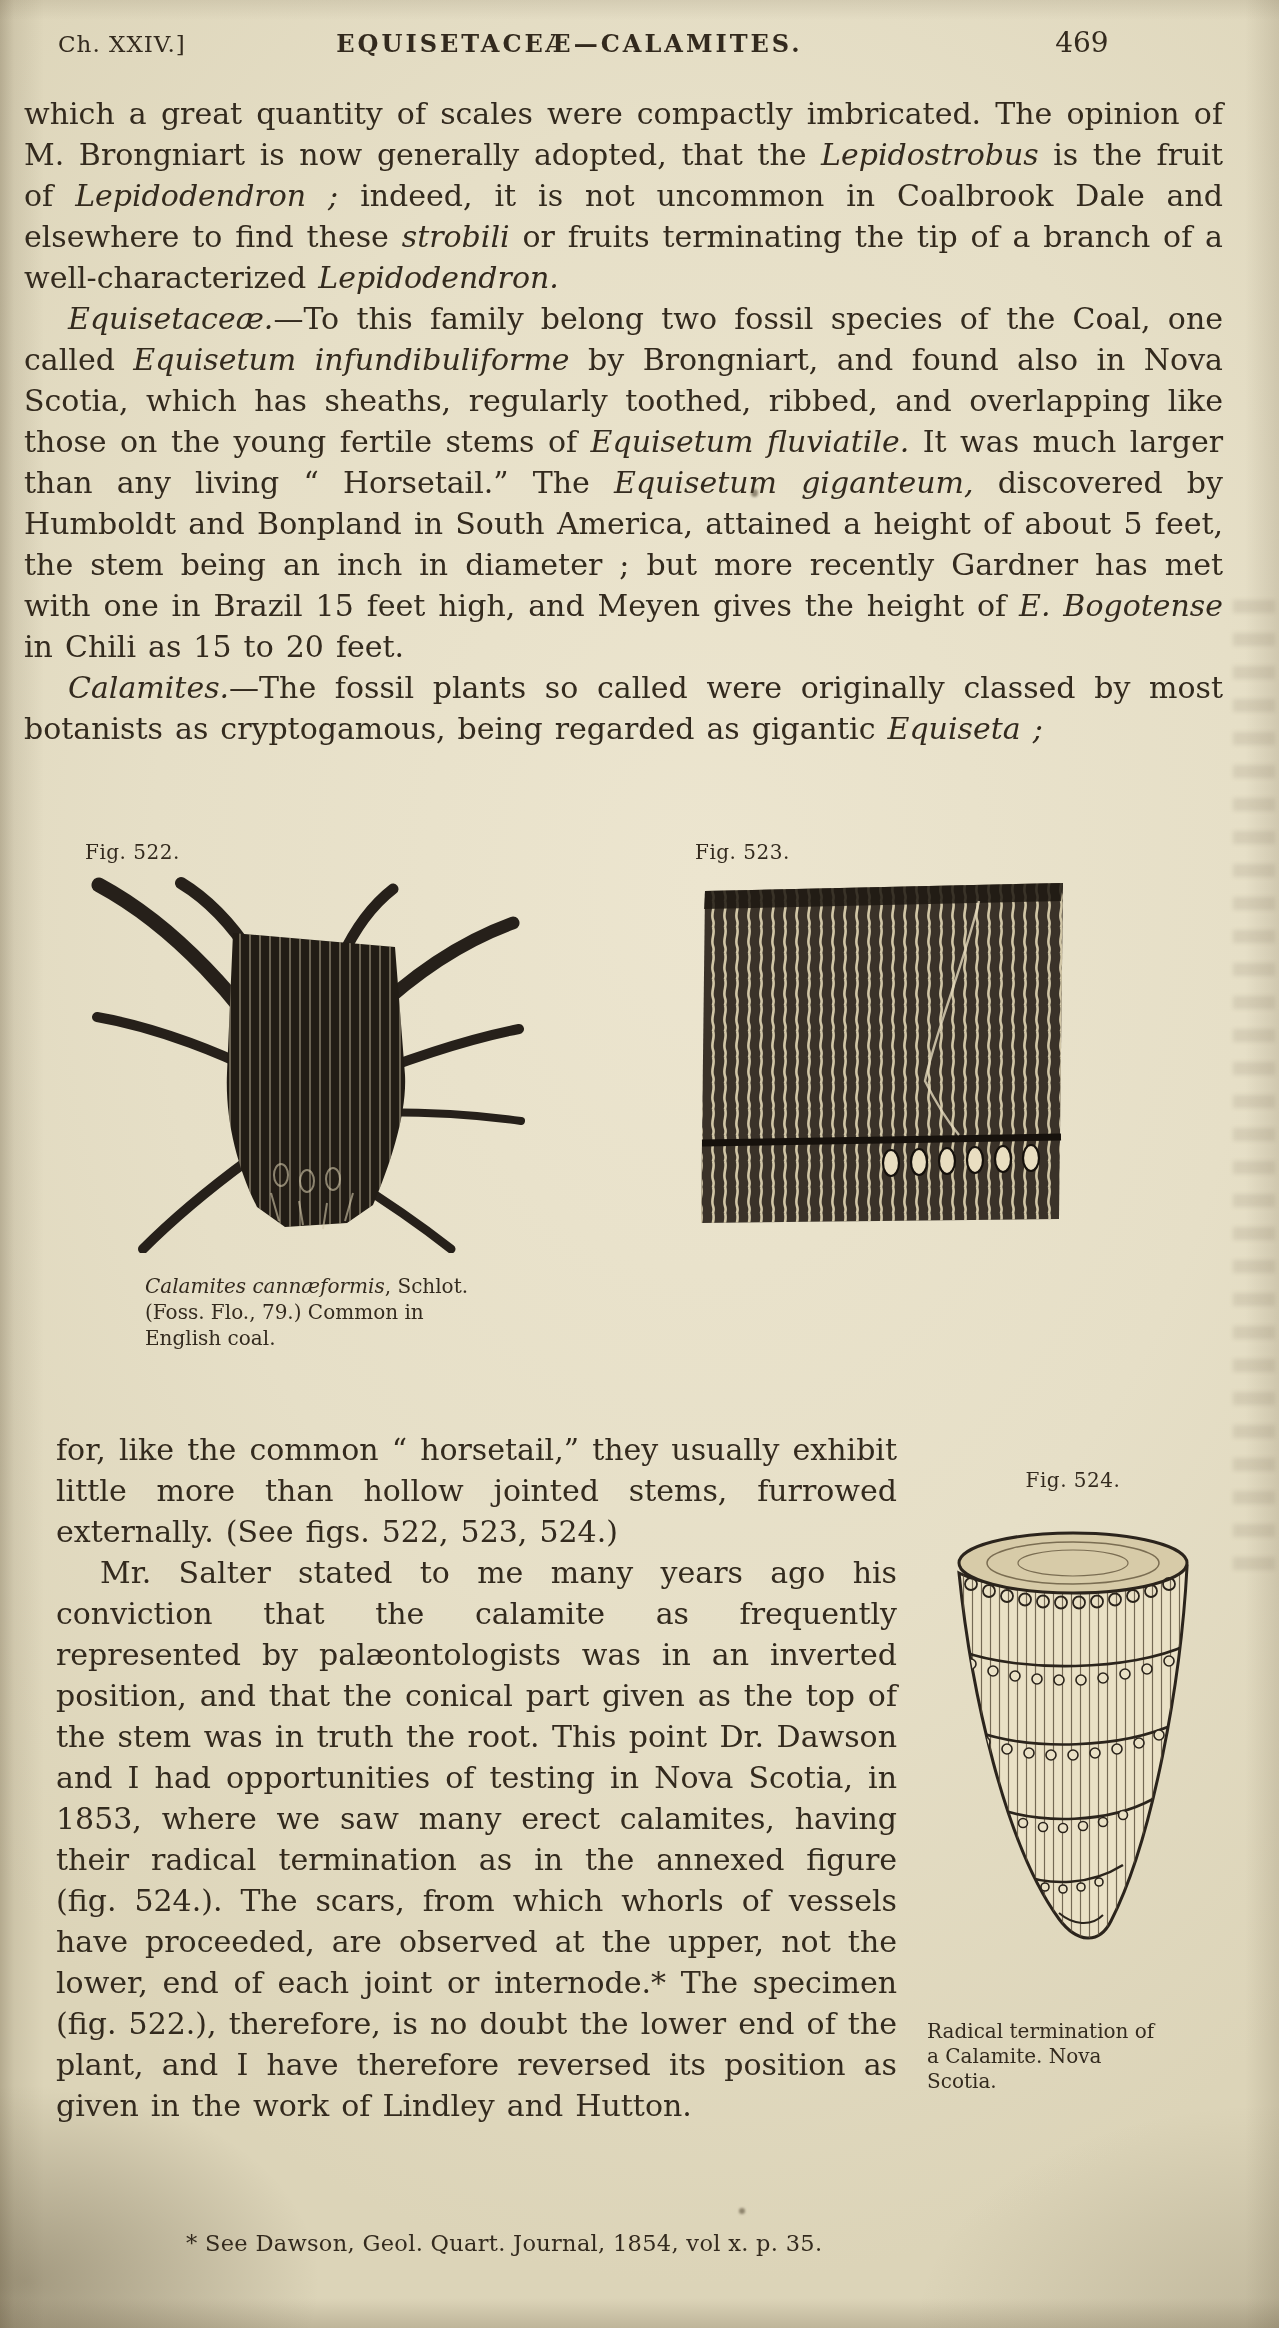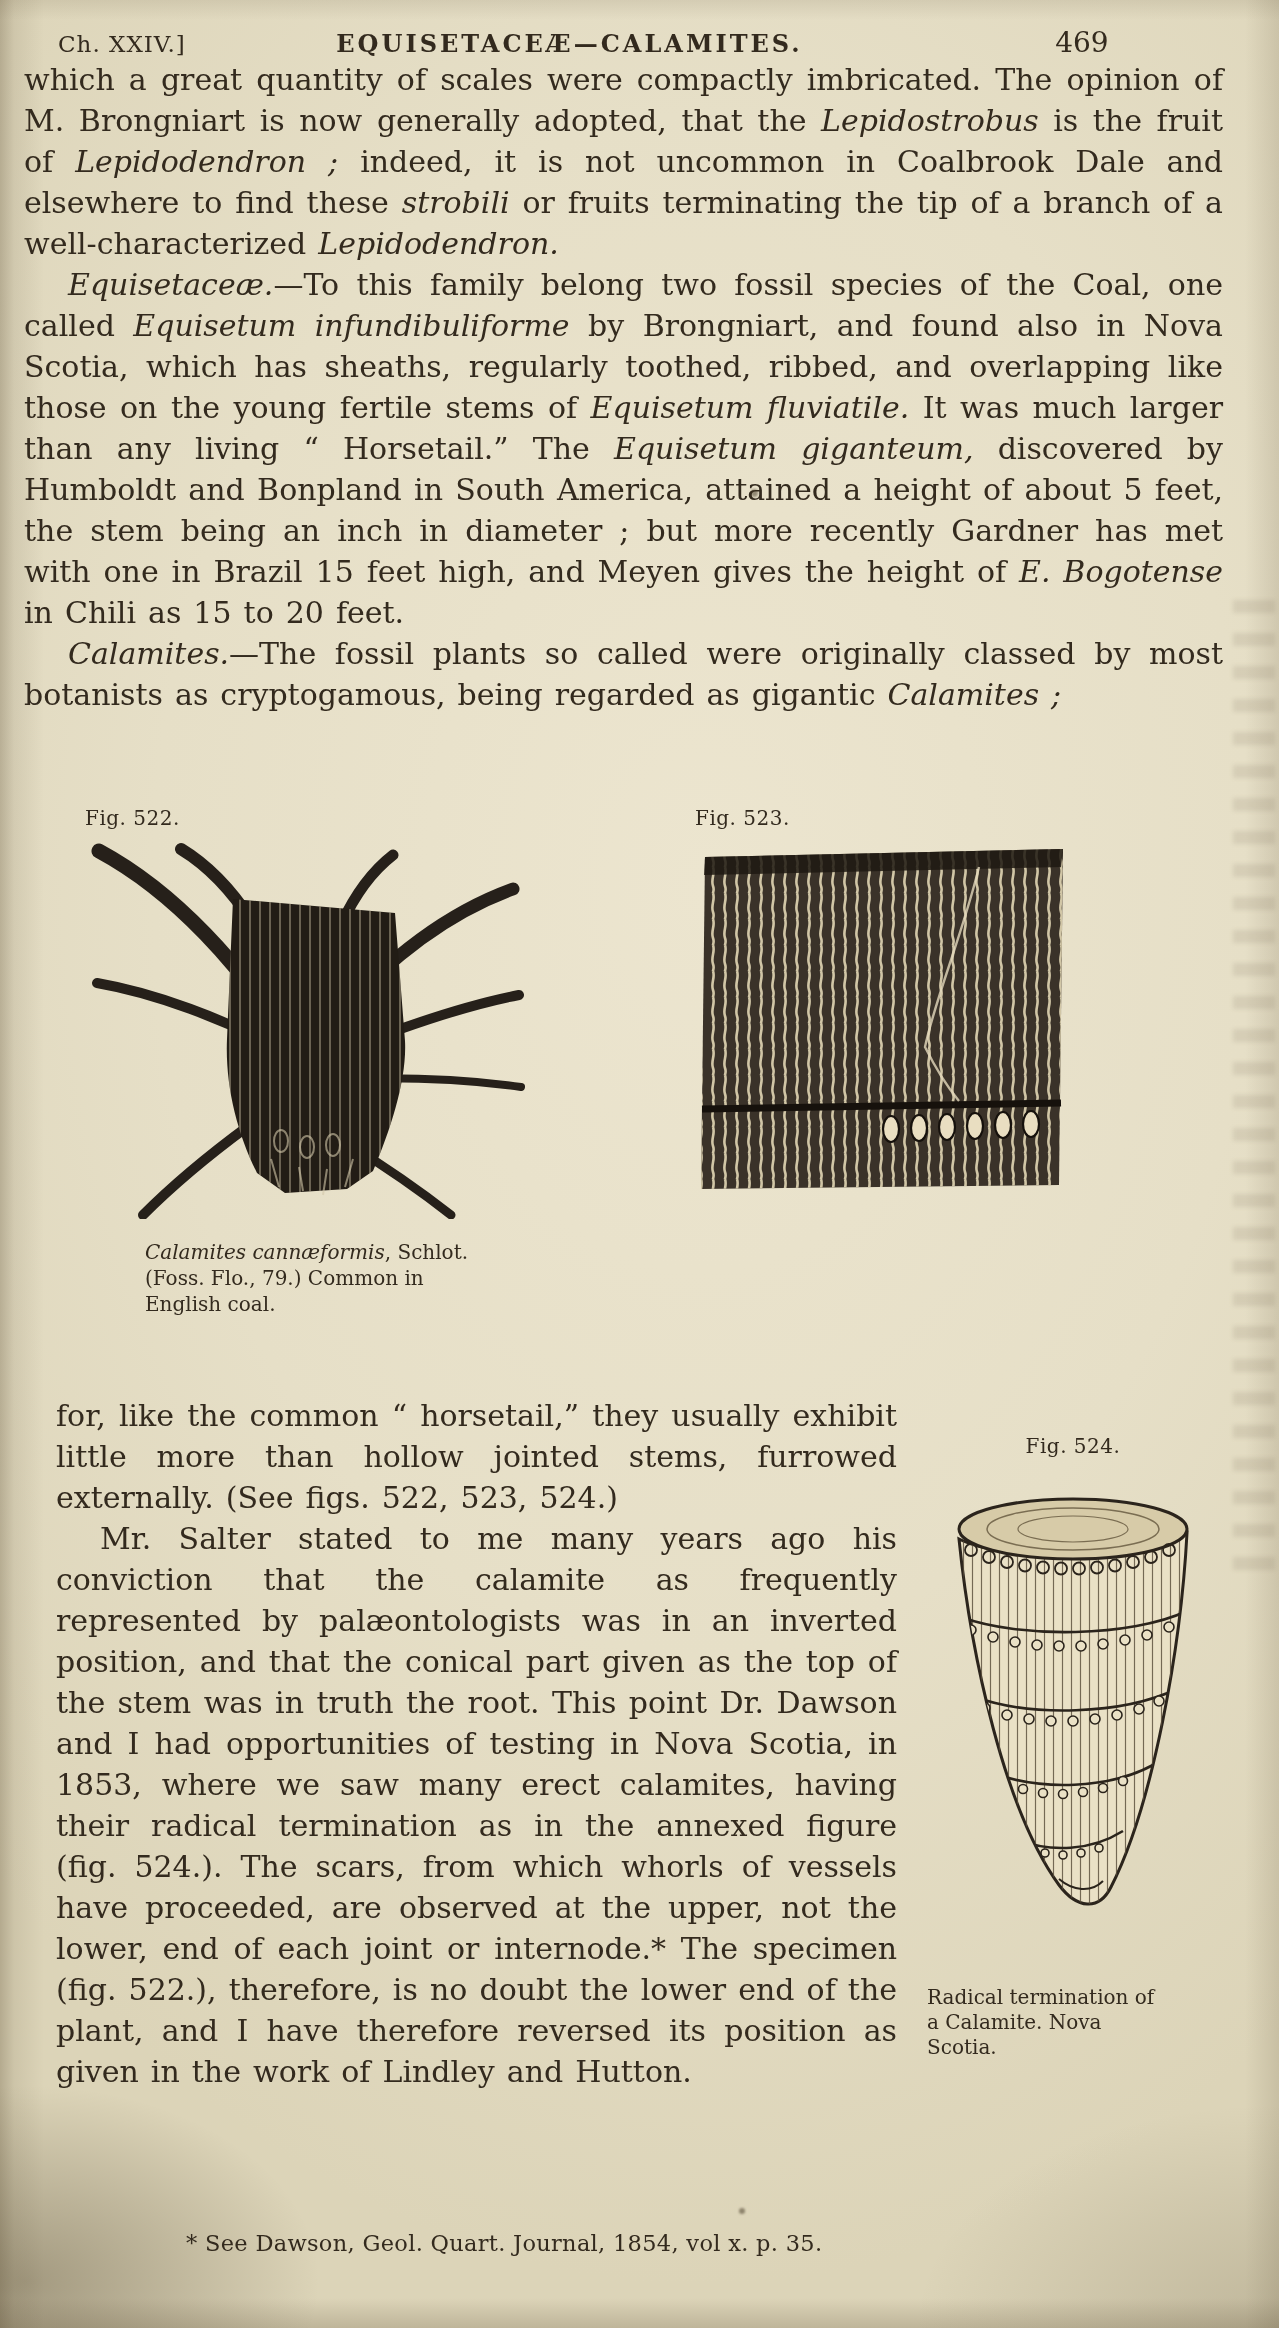--- a/index.html
+++ b/index.html
@@ -13,21 +13,21 @@
       linear-gradient(270deg, rgba(96,82,56,.16) 0px, rgba(96,82,56,0) 34px),
       linear-gradient(0deg, rgba(96,82,56,.24) 0px, rgba(96,82,56,0) 30px),
       linear-gradient(180deg, rgba(96,82,56,.12) 0px, rgba(96,82,56,0) 20px),
       radial-gradient(1000px 1400px at 55% 38%, #ece5cf 0%, #e6dfc7 55%, #dcd4b8 100%);
   }
   .pagehead{display:flex;align-items:baseline;padding:26px 58px 0 58px;}
   .chap{font-size:23px;letter-spacing:1px;flex:1;}
   .rhead{font-size:24px;letter-spacing:3px;font-weight:bold;margin-right:140px;}
   .pnum{font-size:28px;flex:1;text-align:center;}
   .text{padding:0 56px;}
-  main.text{padding-left:24px;}
+  main.text{margin-top:34px;padding-left:24px;}
   .para{margin:0;font-size:30px;line-height:41px;text-align:justify;
         text-indent:44px;word-spacing:2.5px;}
   .para.noindent{text-indent:0;}
   .figrow{display:flex;align-items:flex-start;padding-left:85px;margin-top:92px;}
   .fig{text-align:left;width:460px;}
   .fig.f523{width:380px;margin-left:150px;}
   .figlabel{font-size:20px;line-height:22px;letter-spacing:.5px;margin-bottom:12px;}
   .figimg{display:inline-block;line-height:0;}
   .figcap{font-size:20px;line-height:26px;margin:16px auto 0 auto;white-space:pre-line;max-width:340px;}
   .lower{margin-top:78px;}
@@ -55,21 +55,21 @@
 
   <header class="pagehead">
     <span class="chap">Ch. XXIV.]</span>
     <span class="rhead">EQUISETACEÆ—CALAMITES.</span>
     <span class="pnum">469</span>
   </header>
 
   <main class="text">
     <p class="para noindent"><span>which a great quantity of scales were compactly imbricated.  The opinion of M. Brongniart is now generally adopted, that the </span><em>Lepidostrobus</em><span> is the fruit of </span><em>Lepidodendron ;</em><span> indeed, it is not uncommon in Coalbrook Dale and elsewhere to find these </span><em>strobili</em><span> or fruits terminating the tip of a branch of a well-characterized </span><em>Lepidodendron.</em></p>
     <p class="para"><em>Equisetaceæ.</em><span>—To this family belong two fossil species of the Coal, one called </span><em>Equisetum infundibuliforme</em><span> by Brongniart, and found also in Nova Scotia, which has sheaths, regularly toothed, ribbed, and overlapping like those on the young fertile stems of </span><em>Equisetum fluviatile.</em><span>  It was much larger than any living “ Horsetail.”  The </span><em>Equisetum giganteum,</em><span> discovered by Humboldt and Bonpland in South America, attained a height of about 5 feet, the stem being an inch in diameter ; but more recently Gardner has met with one in Brazil 15 feet high, and Meyen gives the height of </span><em>E. Bogotense</em><span> in Chili as 15 to 20 feet.</span></p>
-    <p class="para"><em>Calamites.</em><span>—The fossil plants so called were originally classed by most botanists as cryptogamous, being regarded as gigantic </span><em>Calamites ;</em></p>
+    <p class="para"><em>Calamites.</em><span>—The fossil plants so called were originally classed by most botanists as cryptogamous, being regarded as gigantic </span><em>Equiseta ;</em></p>
   </main>
 
   <section class="figrow">
 
     <figure class="fig f522" style="margin:0;">
       <div class="figlabel">Fig. 522.</div>
       <div class="figimg">
         <svg viewBox="0 0 440 378" width="440" height="378">
           <defs>
             <pattern id="p522" width="10" height="14" patternUnits="userSpaceOnUse">

